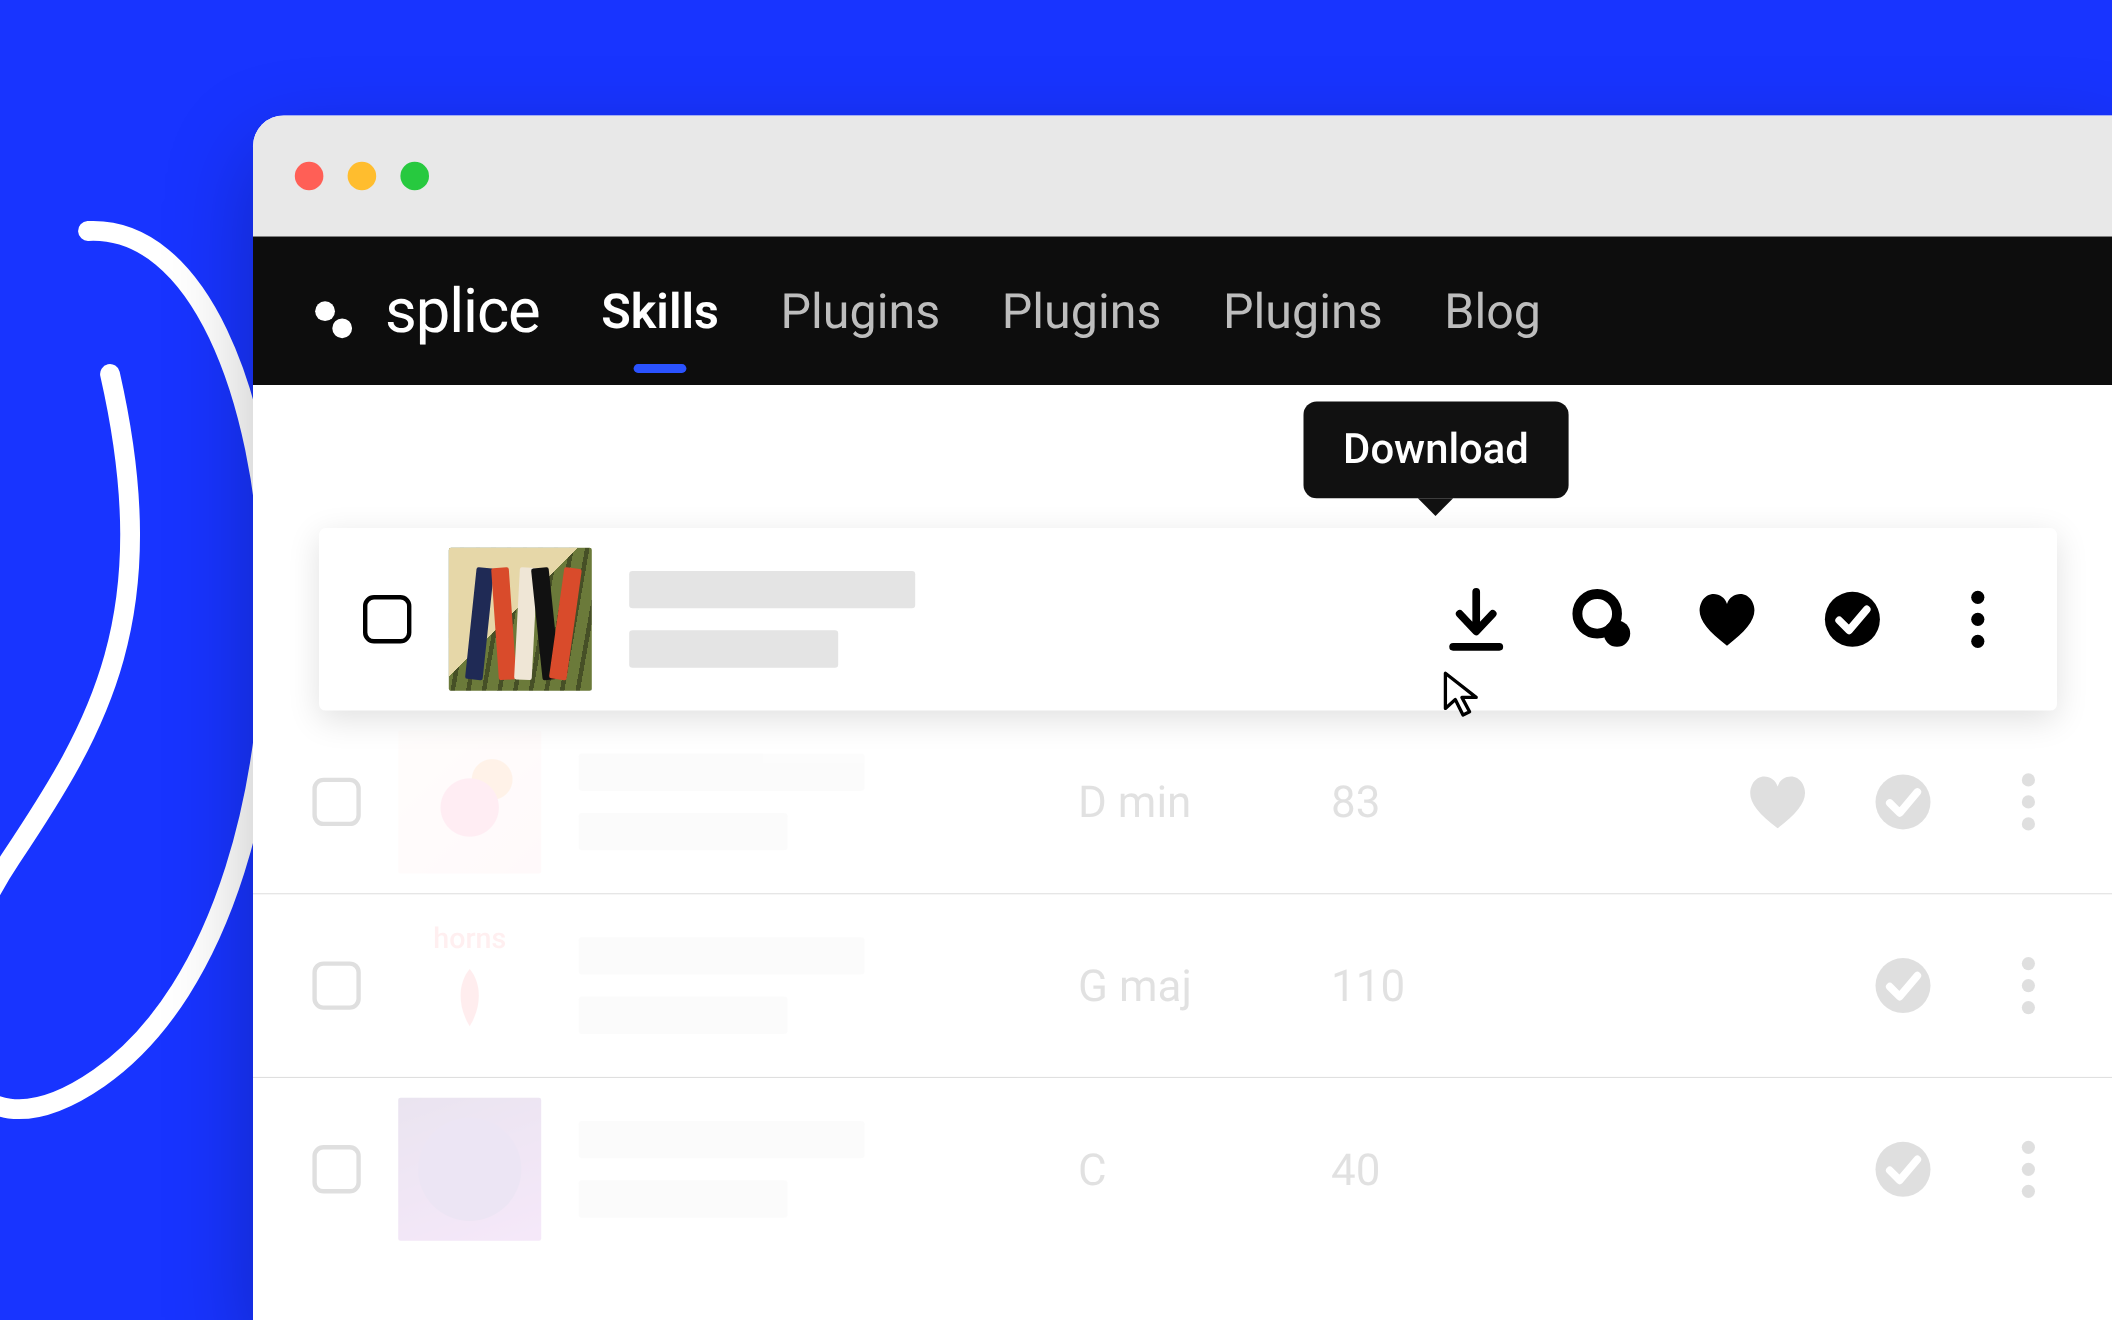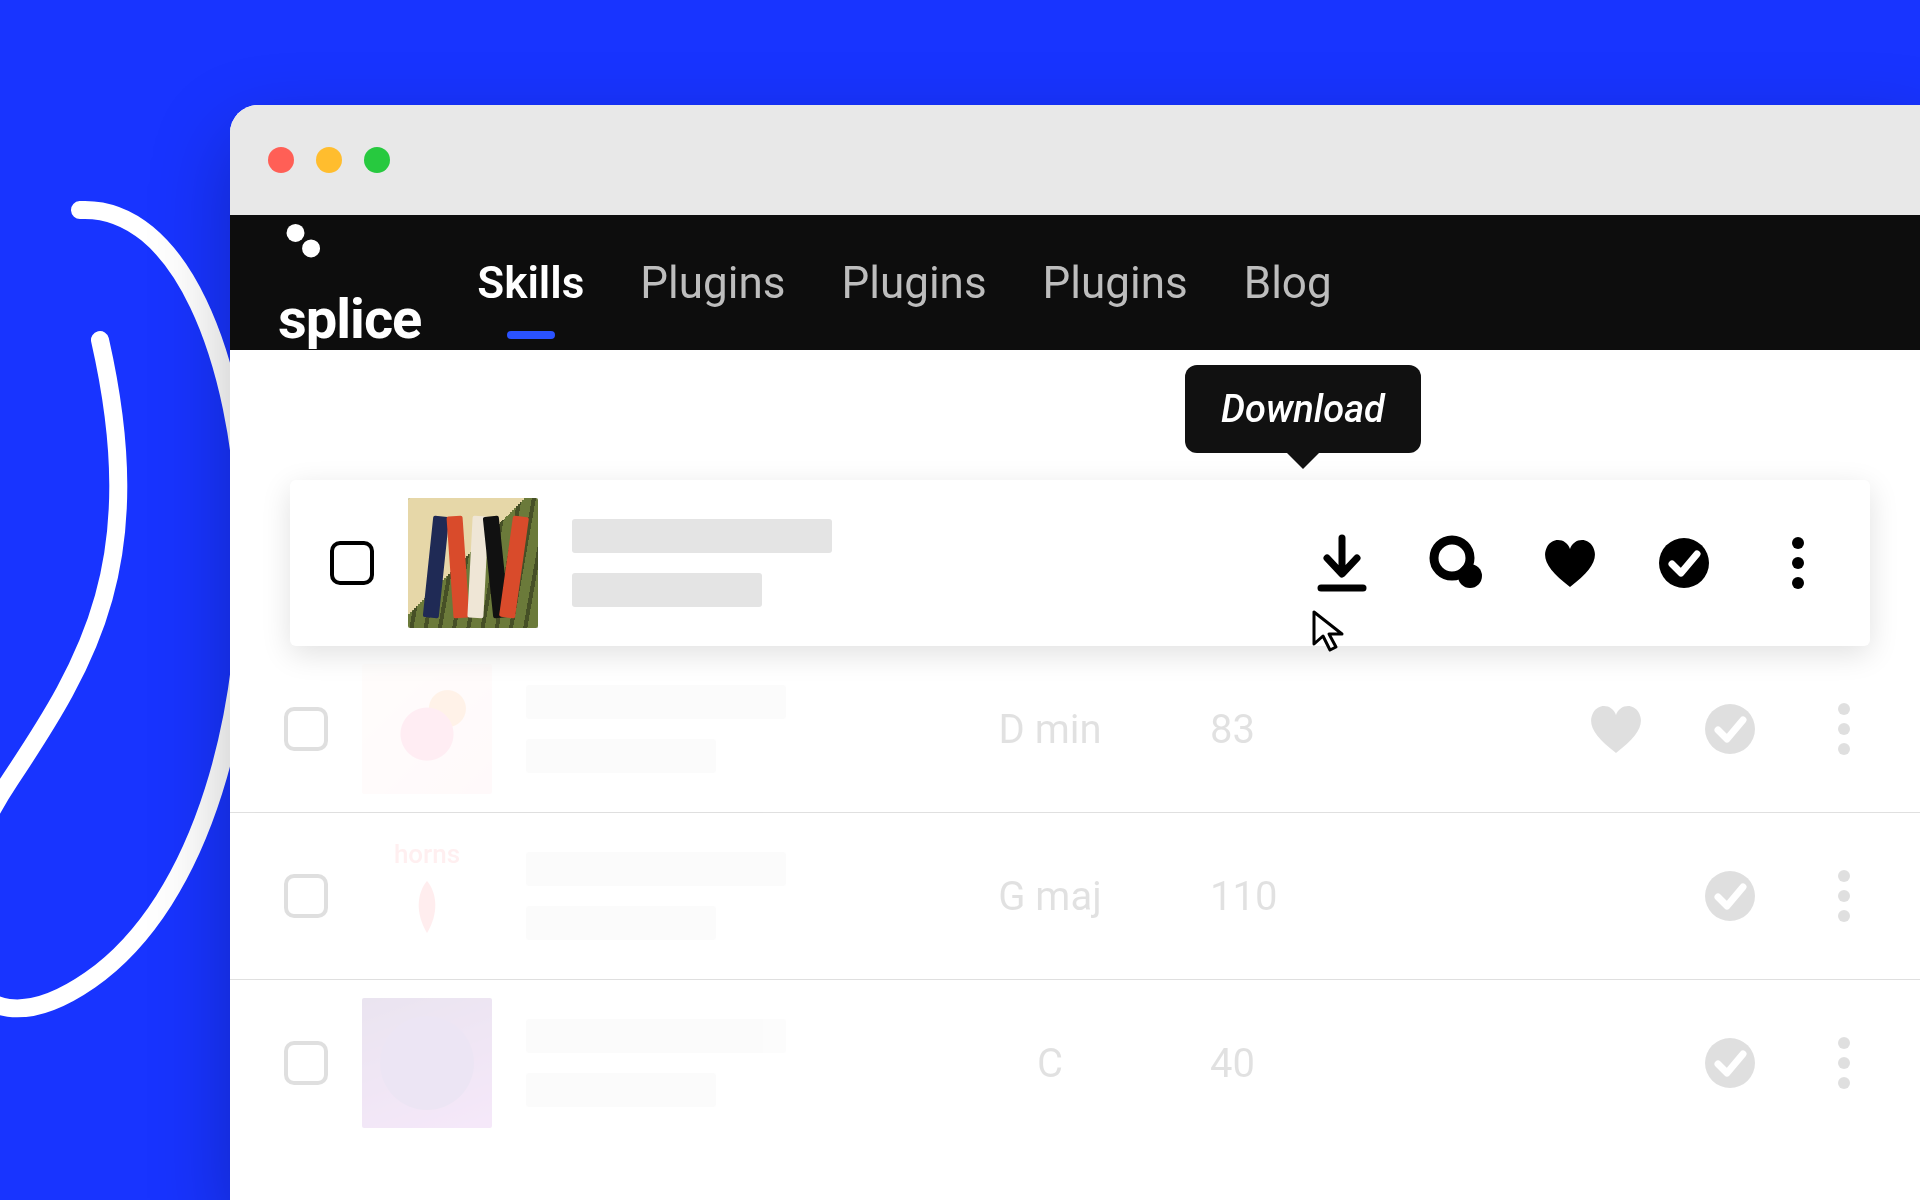--- a/index.html
+++ b/index.html
@@ -41,21 +41,21 @@
     height: 135px;
     background: #0d0d0d;
     display: flex;
     align-items: center;
     padding-left: 48px;
     gap: 56px;
     color: #bdbdbd;
     font-size: 44px;
     font-weight: 400;
   }
-  .brand { display: flex; align-items: flex-start; gap: 20px; color: #fff; font-weight: 700; letter-spacing: -1px; font-size: 56px; flex-direction: column; }
+  .brand { display: flex; align-items: flex-end; gap: 20px; color: #fff; font-weight: 400; letter-spacing: -1px; font-size: 56px; }
   .brand-text { color: #fff; }
   .nav-item { position: relative; cursor: pointer; }
   .nav-item.active { color: #fff; font-weight: 600; }
   .nav-item.active::after {
     content: "";
     position: absolute;
     left: 50%;
     transform: translateX(-50%);
     bottom: -30px;
     width: 48px;
@@ -71,21 +71,20 @@
   .tooltip {
     position: absolute;
     left: 955px;
     top: 15px;
     background: #111;
     color: #fff;
     font-size: 38px;
     font-weight: 500;
     padding: 22px 36px;
     border-radius: 12px;
-    font-style: italic;
   }
   .tooltip::after {
     content: "";
     position: absolute;
     left: 50%;
     transform: translateX(-50%);
     bottom: -16px;
     border: 16px solid transparent;
     border-top-color: #111;
     border-bottom: none;
@@ -123,21 +122,21 @@
     flex-shrink: 0;
     position: relative;
     overflow: hidden;
   }
 
   .skeletons { display: flex; flex-direction: column; gap: 20px; flex: 0 0 420px; }
   .skel { background: #e4e4e4; border-radius: 3px; }
   .skel.a { width: 260px; height: 34px; }
   .skel.b { width: 190px; height: 34px; }
 
-  .meta { display: flex; gap: 90px; font-size: 40px; color: #111; font-weight: 400; width: 380px; text-align: center; }
+  .meta { display: flex; gap: 90px; font-size: 40px; color: #111; font-weight: 400; width: 380px; }
   .meta .key { width: 140px; }
 
   .actions { margin-left: auto; display: flex; align-items: center; gap: 50px; }
   .icon-btn { display: flex; align-items: center; justify-content: center; width: 64px; height: 64px; cursor: pointer; }
 
   .cursor {
     position: absolute;
     left: 1078px;
     top: 258px;
     pointer-events: none;

